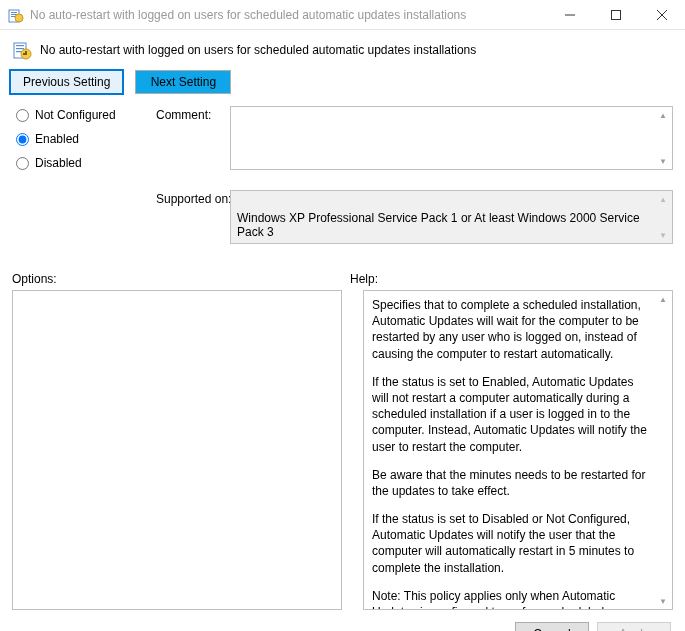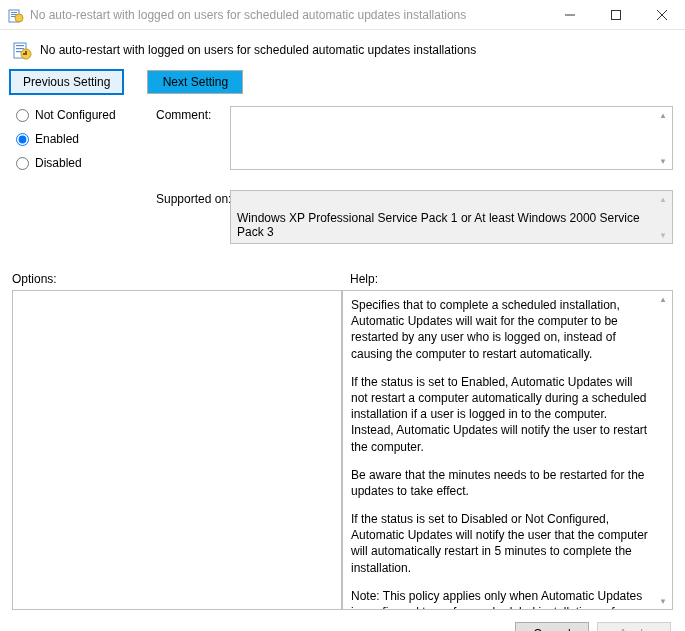--- a/index.html
+++ b/index.html
@@ -34,21 +34,21 @@
   .header-row {
     display: flex; align-items: center;
     padding: 10px 12px 6px 12px;
   }
   .header-row .policy-icon {
     width: 20px; height: 20px; margin-right: 8px;
     display: flex; align-items: center; justify-content: center;
   }
   .header-row .policy-title { font-size: 12px; color: #000; }
   .nav-row {
-    display: flex; gap: 24px;
+    display: flex; gap: 12px;
     padding: 4px 10px 12px 10px;
   }
   .nav-btn {
     border: 1px solid #adadad;
     background: #0ea5e9;
     padding: 4px 12px;
     font: inherit;
     height: 24px;
     min-width: 96px;
   }
@@ -111,21 +111,21 @@
     color: #000;
   }
   .supported-box .faux-scroll { color: #bbb; }
   .panels-header {
     display: flex; gap: 0;
     padding: 24px 12px 4px 12px;
   }
   .panels-header .lbl-left { width: 338px; }
   .panels-header .lbl-right { flex: 1; }
   .panels {
-    display: flex; gap: 0;
+    display: flex; gap: 21px;
     padding: 0 12px;
     height: 320px;
   }
   .options-box {
     width: 330px;
     border: 1px solid #c0c0c0;
     background: #fff;
   }
   .help-box {
     flex: 1;

